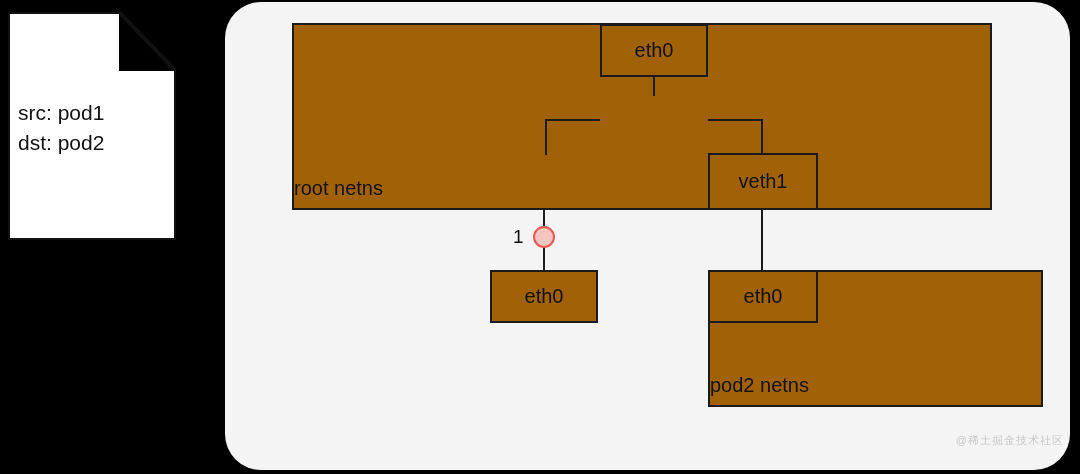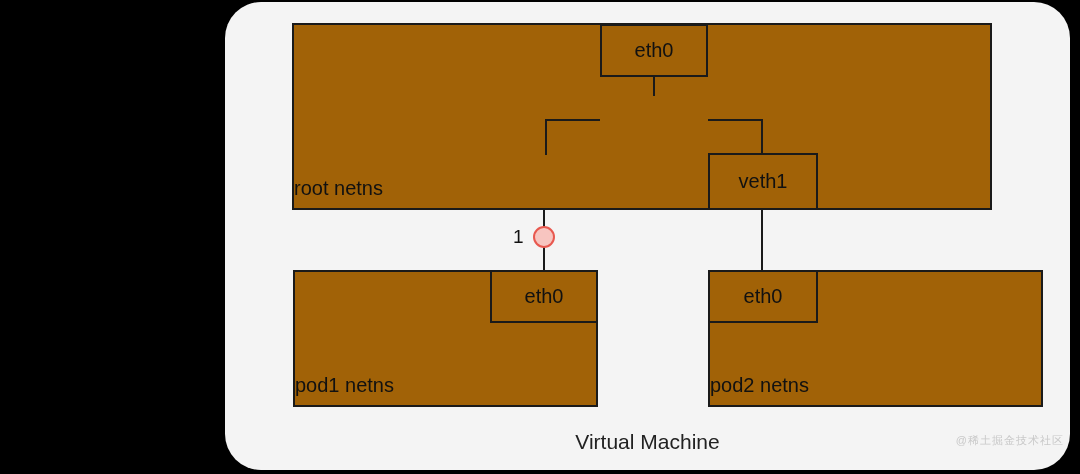--- a/index.html
+++ b/index.html
@@ -149,20 +149,30 @@
     position: absolute;
     font-size: 19px;
     color: #111111;
   }
 </style>
 </head>
 <body>
 
 <div id="screen">
 
+  <div class="doc-wrap">
+    <div class="doc-shadow"></div>
+    <div class="doc-body"></div>
+    <div class="doc-fold">
+      <svg class="doc-fold-edge" viewBox="0 0 100 100" preserveAspectRatio="none">
+        <line x1="0" y1="0" x2="100" y2="100" stroke="#111111" stroke-width="4" vector-effect="non-scaling-stroke"></line>
+      </svg>
+    </div>
+    <div class="doc-text"><span>src: pod1</span><br><span>dst: pod2</span></div>
+  </div>
 
   <div class="vm">
 
     <div class="box" style="left:67px; top:21px; width:700px; height:187px;">
       <span class="ns-label">root netns</span>
     </div>
 
     <div class="line-v" style="left:428px; top:74px; height:20px;"></div>
 
     <div class="line-h" style="left:320px; top:117px; width:55px;"></div>
@@ -181,33 +191,29 @@
       <span class="box-label-center">veth1</span>
     </div>
 
     <div class="line-v" style="left:318px; top:206px; height:64px;"></div>
 
     <div class="marker" style="left:308px; top:224px;"></div>
     <div class="marker-num" style="left:288px; top:224px;">1</div>
 
     <div class="line-v" style="left:536px; top:206px; height:64px;"></div>
 
-    <div class="box" style="left:68px; top:268px; width:305px; height:137px;">
-      <span class="ns-label">pod1 netns</span>
-    </div>
 
     <div class="box" style="left:265px; top:268px; width:108px; height:53px;">
       <span class="box-label-center">eth0</span>
     </div>
 
     <div class="box" style="left:483px; top:268px; width:335px; height:137px;">
       <span class="ns-label">pod2 netns</span>
     </div>
 
     <div class="box" style="left:483px; top:268px; width:110px; height:53px;">
       <span class="box-label-center">eth0</span>
     </div>
 
-    <div class="vm-label">Virtual Machine</div>
     <div class="watermark">@稀土掘金技术社区</div>
 
   </div>
 </div>
 
 </body></html>

